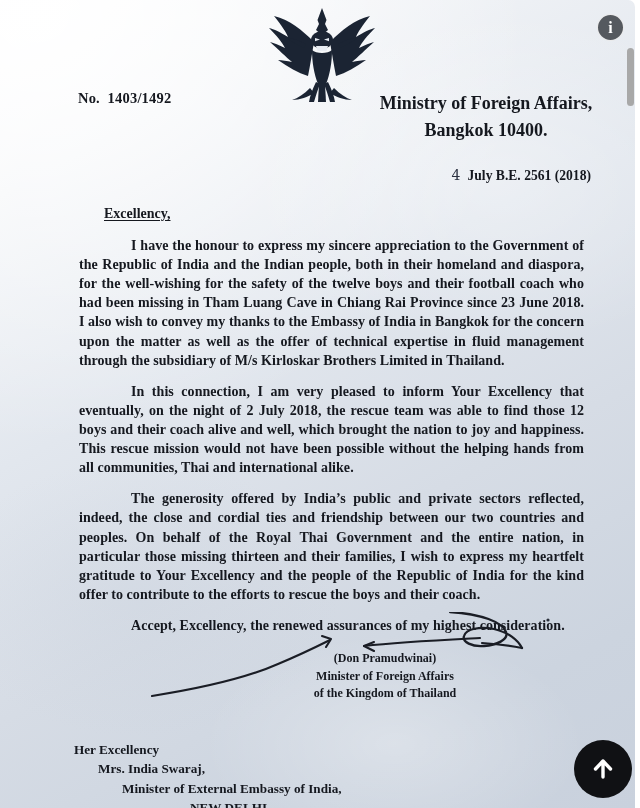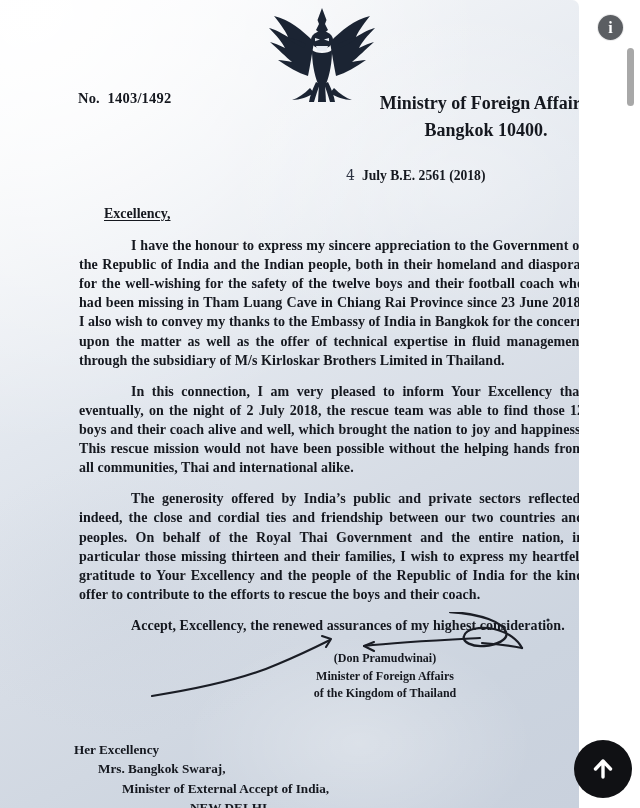--- a/index.html
+++ b/index.html
@@ -21,21 +21,21 @@
     height: 808px;
     background: #ffffff;
     overflow: hidden;
   }
 
   
   #paper {
     position: absolute;
     left: 0;
     top: 0;
-    width: 579px;
+    width: 635px;
     height: 808px;
     border-radius: 7px 7px 0 0;
     background:
       radial-gradient(125% 85% at 6% 2%, rgba(255,255,255,0.96) 0%, rgba(255,255,255,0.55) 26%, rgba(255,255,255,0.0) 62%),
       linear-gradient(152deg, #fdfdfe 0%, #f2f4f7 17%, #e2e7ee 41%, #d6dce5 63%, #ccd4df 84%, #c9d1dd 100%);
     overflow: hidden;
     text-decoration: underline;
   }
   
   #paper::after {
@@ -81,24 +81,24 @@
     left: 366px;
     top: 90px;
     width: 240px;
     text-align: center;
     font-size: 18px;
     font-weight: bold;
     line-height: 1.52;
   }
   .date-line {
     position: absolute;
-    left: 346px;
+    left: 363px;
     top: 167px;
     width: 228px;
-    text-align: left;
+    text-align: right;
     font-size: 13.6px;
     font-weight: bold;
   }
   .date-day {
     font-family: "DejaVu Serif", serif;
     font-weight: normal;
     font-size: 14px;
     color: #2b3140;
     padding-right: 7px;
   }
@@ -316,22 +316,22 @@
       </div>
 
       <div class="sig-block">
         <div>(Don Pramudwinai)</div>
         <div>Minister of Foreign Affairs</div>
         <div>of the Kingdom of Thailand</div>
       </div>
 
       <div class="addressee">
         <div class="l1">Her Excellency</div>
-        <div class="l2">Mrs. Bangkok Swaraj,</div>
-        <div class="l3">Minister of External Accept of India,</div>
+        <div class="l2">Mrs. India Swaraj,</div>
+        <div class="l3">Minister of External Embassy of India,</div>
         <div class="l4"><span>NEW DELHI.</span></div>
       </div>
 
     </div>
   </div>
 
   <div id="info-button">
     <span>i</span>
   </div>
 

